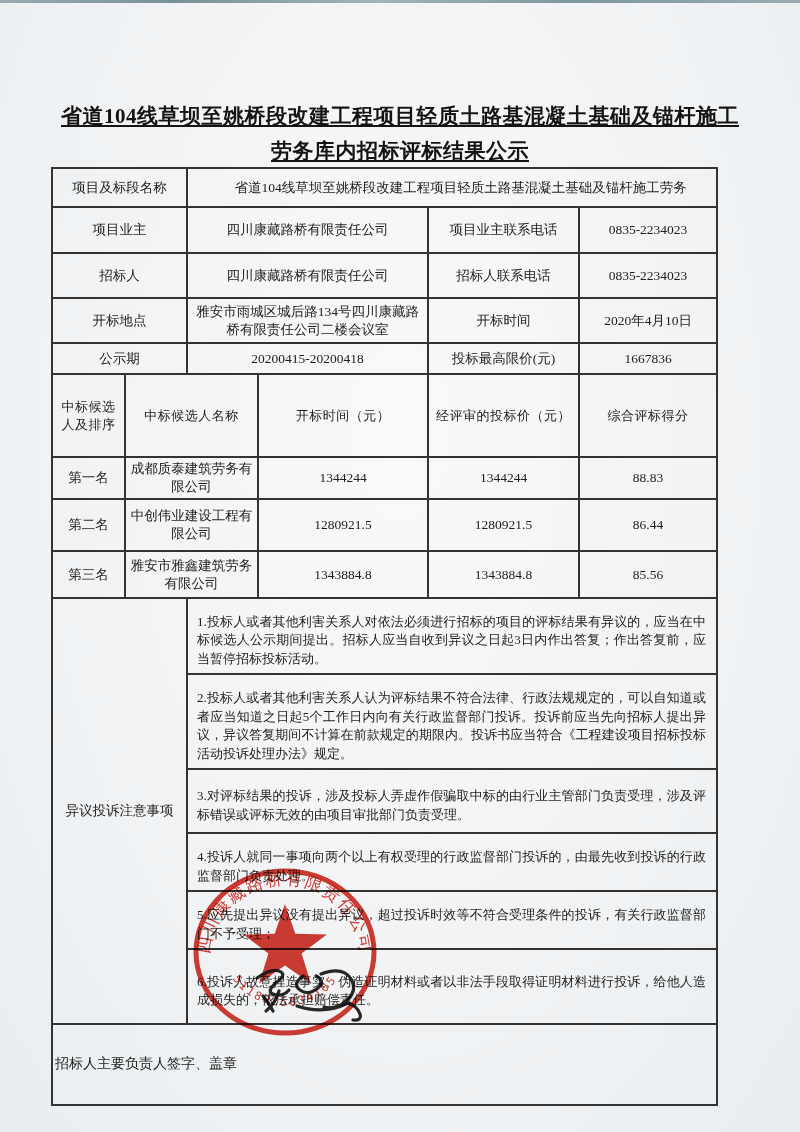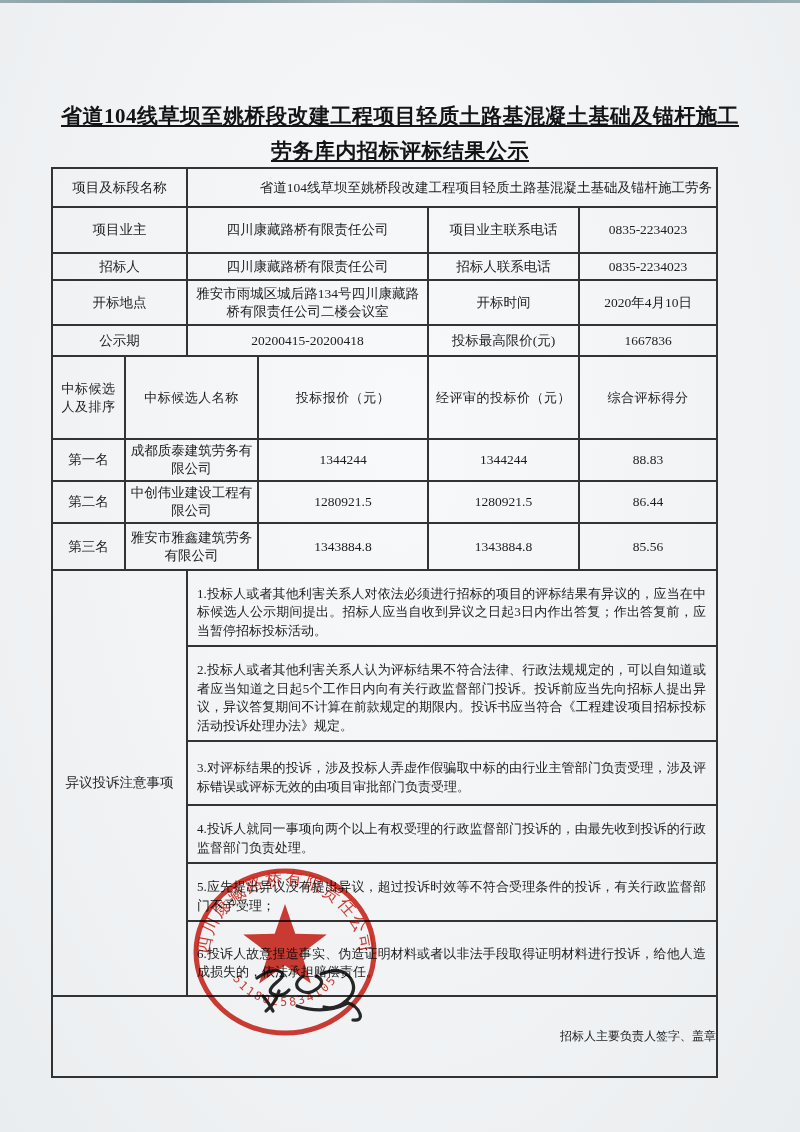--- a/index.html
+++ b/index.html
@@ -23,28 +23,28 @@
   }
 
   table.main {
     position:absolute; left:51px; top:167px; width:665px;
     border-collapse:collapse; table-layout:fixed;
     border:2px solid #2c2c2c;
   }
   td { border:2px solid #333; vertical-align:middle; overflow:hidden; }
   .lb  { text-align:center; font-size:13.5px; padding:2px 3px; }
   .v   { text-align:center; font-size:13.5px; padding:2px 4px; }
-  .v-left { text-align:right; padding-left:21px; }
+  .v-left { text-align:center; padding-left:21px; }
   .hdr { font-size:13px; letter-spacing:.5px; }
   .num { font-family:"Liberation Serif","DejaVu Serif",serif; }
   .para {
     text-align:justify; font-size:13px; line-height:1.42;
     padding:14px 10px 5px 9px; vertical-align:middle;
   }
-  .sig-cell { text-align:right; padding-left:22px; font-size:12px; }
+  .sig-cell { text-align:left; padding-left:2px; font-size:14px; }
 
   .overlay {
     position:absolute; left:185px; top:860px; width:215px; height:185px;
     mix-blend-mode:multiply; pointer-events:none;
   }
   .stamp-part { opacity:.88; }
 </style>
 </head>
 <body>
 
@@ -72,21 +72,21 @@
       <td class="v v-left" colspan="4">省道104线草坝至姚桥段改建工程项目轻质土路基混凝土基础及锚杆施工劳务</td>
     </tr>
 
     <tr style="height:46px">
       <td class="lb" colspan="2">项目业主</td>
       <td class="v" colspan="2">四川康藏路桥有限责任公司</td>
       <td class="lb">项目业主联系电话</td>
       <td class="v num">0835-2234023</td>
     </tr>
 
-    <tr style="height:27px">
+    <tr style="height:45px">
       <td class="lb" colspan="2">招标人</td>
       <td class="v" colspan="2">四川康藏路桥有限责任公司</td>
       <td class="lb">招标人联系电话</td>
       <td class="v num">0835-2234023</td>
     </tr>
 
     <tr style="height:45px">
       <td class="lb" colspan="2">开标地点</td>
       <td class="v" colspan="2">雅安市雨城区城后路134号四川康藏路桥有限责任公司二楼会议室</td>
       <td class="lb">开标时间</td>
@@ -96,33 +96,33 @@
     <tr style="height:31px">
       <td class="lb" colspan="2">公示期</td>
       <td class="v num" colspan="2">20200415-20200418</td>
       <td class="lb">投标最高限价(元)</td>
       <td class="v num">1667836</td>
     </tr>
 
     <tr style="height:83px">
       <td class="lb hdr">中标候选人及排序</td>
       <td class="lb hdr" colspan="2">中标候选人名称</td>
-      <td class="lb hdr">投标报价（元）</td>
+      <td class="lb hdr">开标时间（元）</td>
       <td class="lb hdr">经评审的投标价（元）</td>
       <td class="lb hdr">综合评标得分</td>
     </tr>
 
     <tr style="height:32px">
       <td class="v">第一名</td>
       <td class="v" colspan="2">成都质泰建筑劳务有限公司</td>
       <td class="v num">1344244</td>
       <td class="v num">1344244</td>
       <td class="v num">88.83</td>
     </tr>
-    <tr style="height:42px">
+    <tr style="height:52px">
       <td class="v">第二名</td>
       <td class="v" colspan="2">中创伟业建设工程有限公司</td>
       <td class="v num">1280921.5</td>
       <td class="v num">1280921.5</td>
       <td class="v num">86.44</td>
     </tr>
     <tr style="height:47px">
       <td class="v">第三名</td>
       <td class="v" colspan="2">雅安市雅鑫建筑劳务有限公司</td>
       <td class="v num">1343884.8</td>

